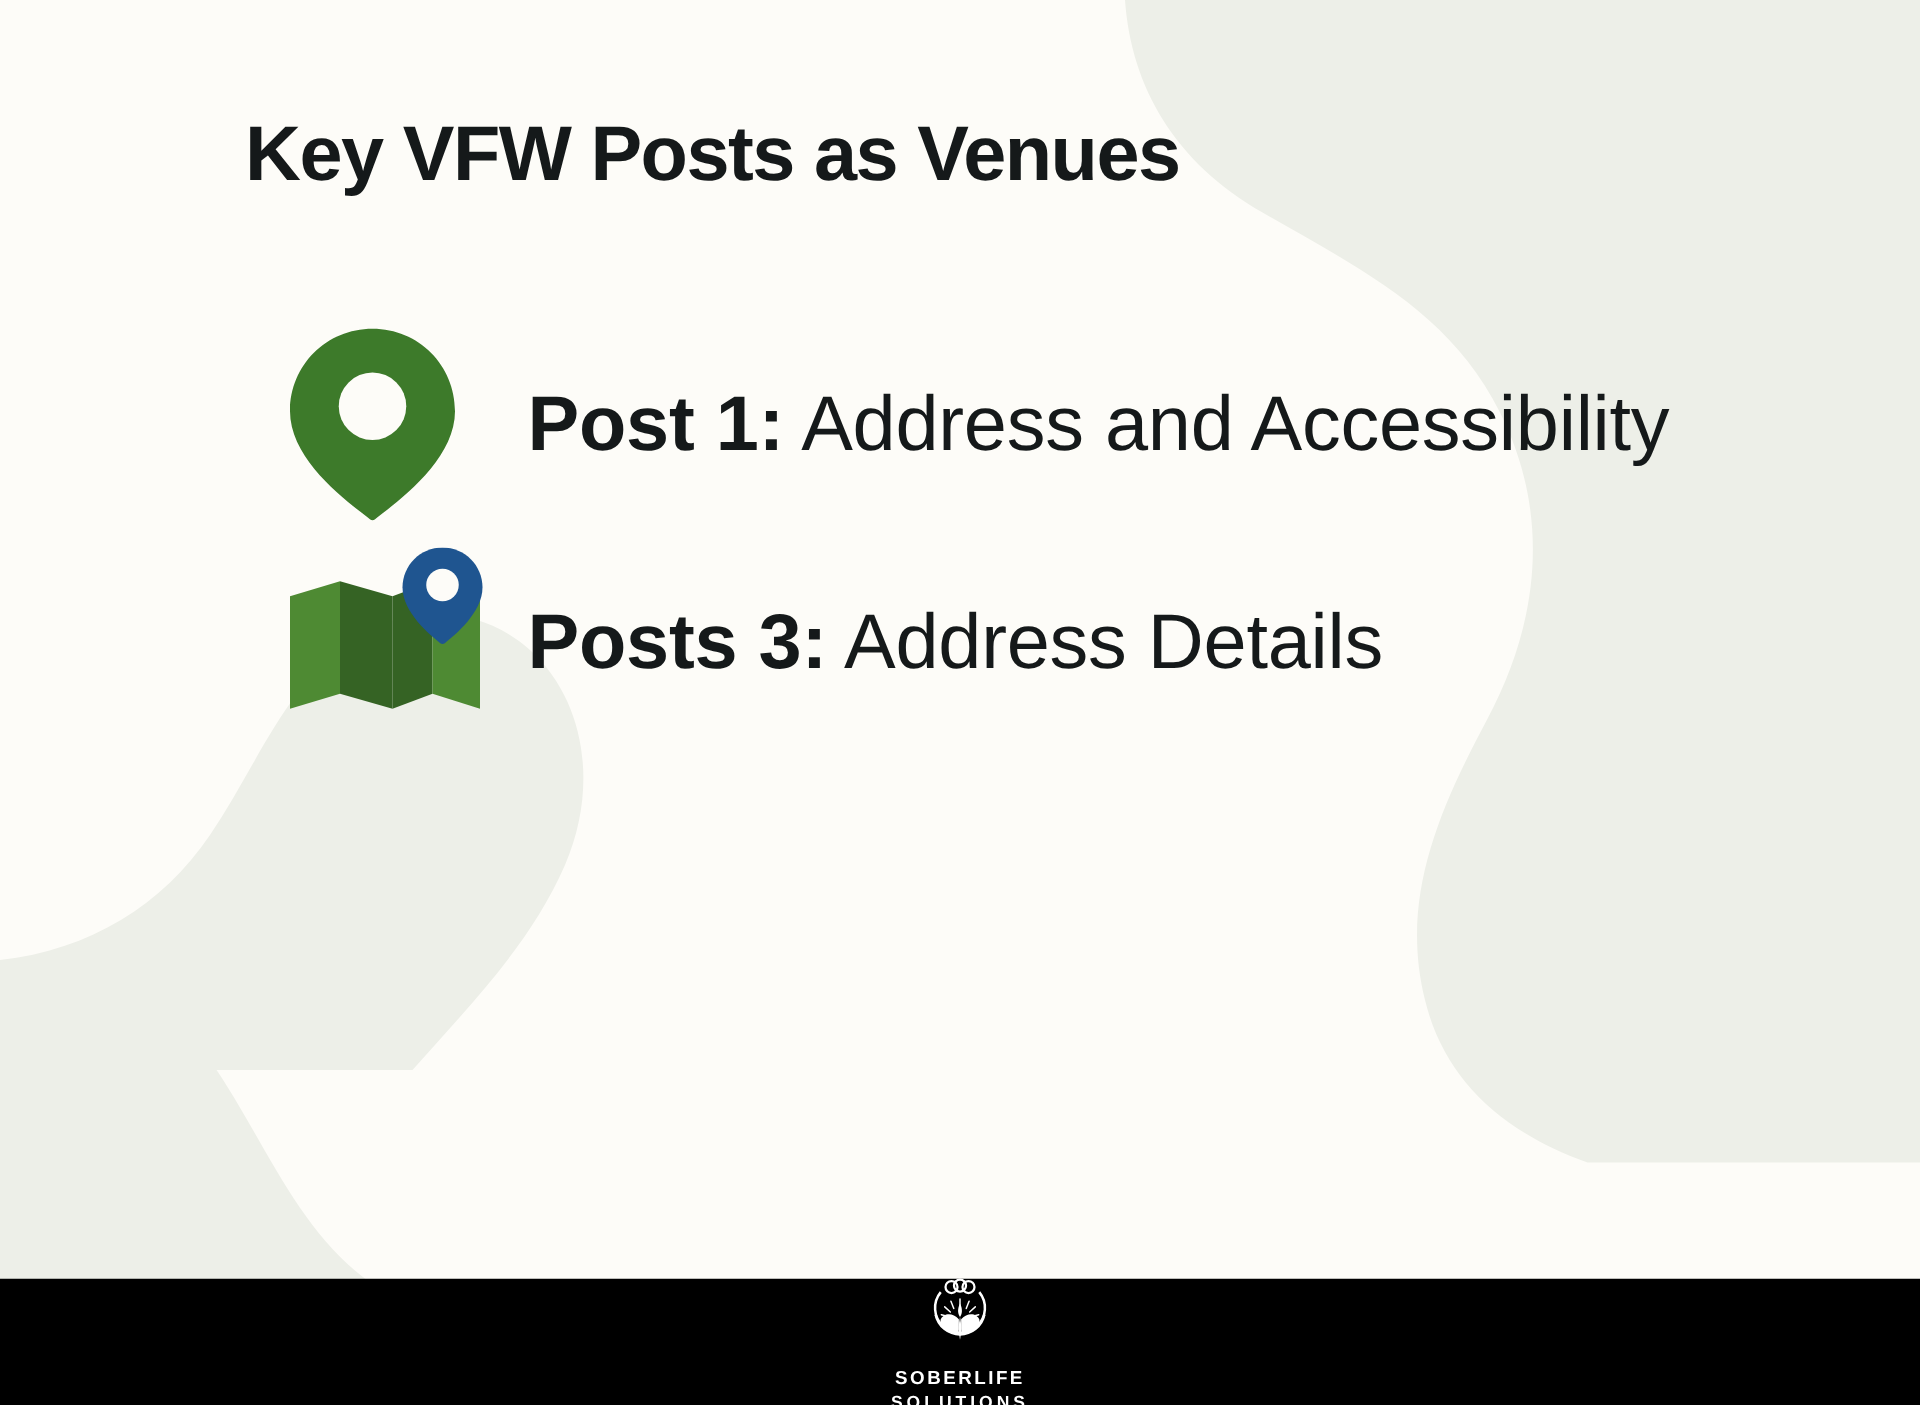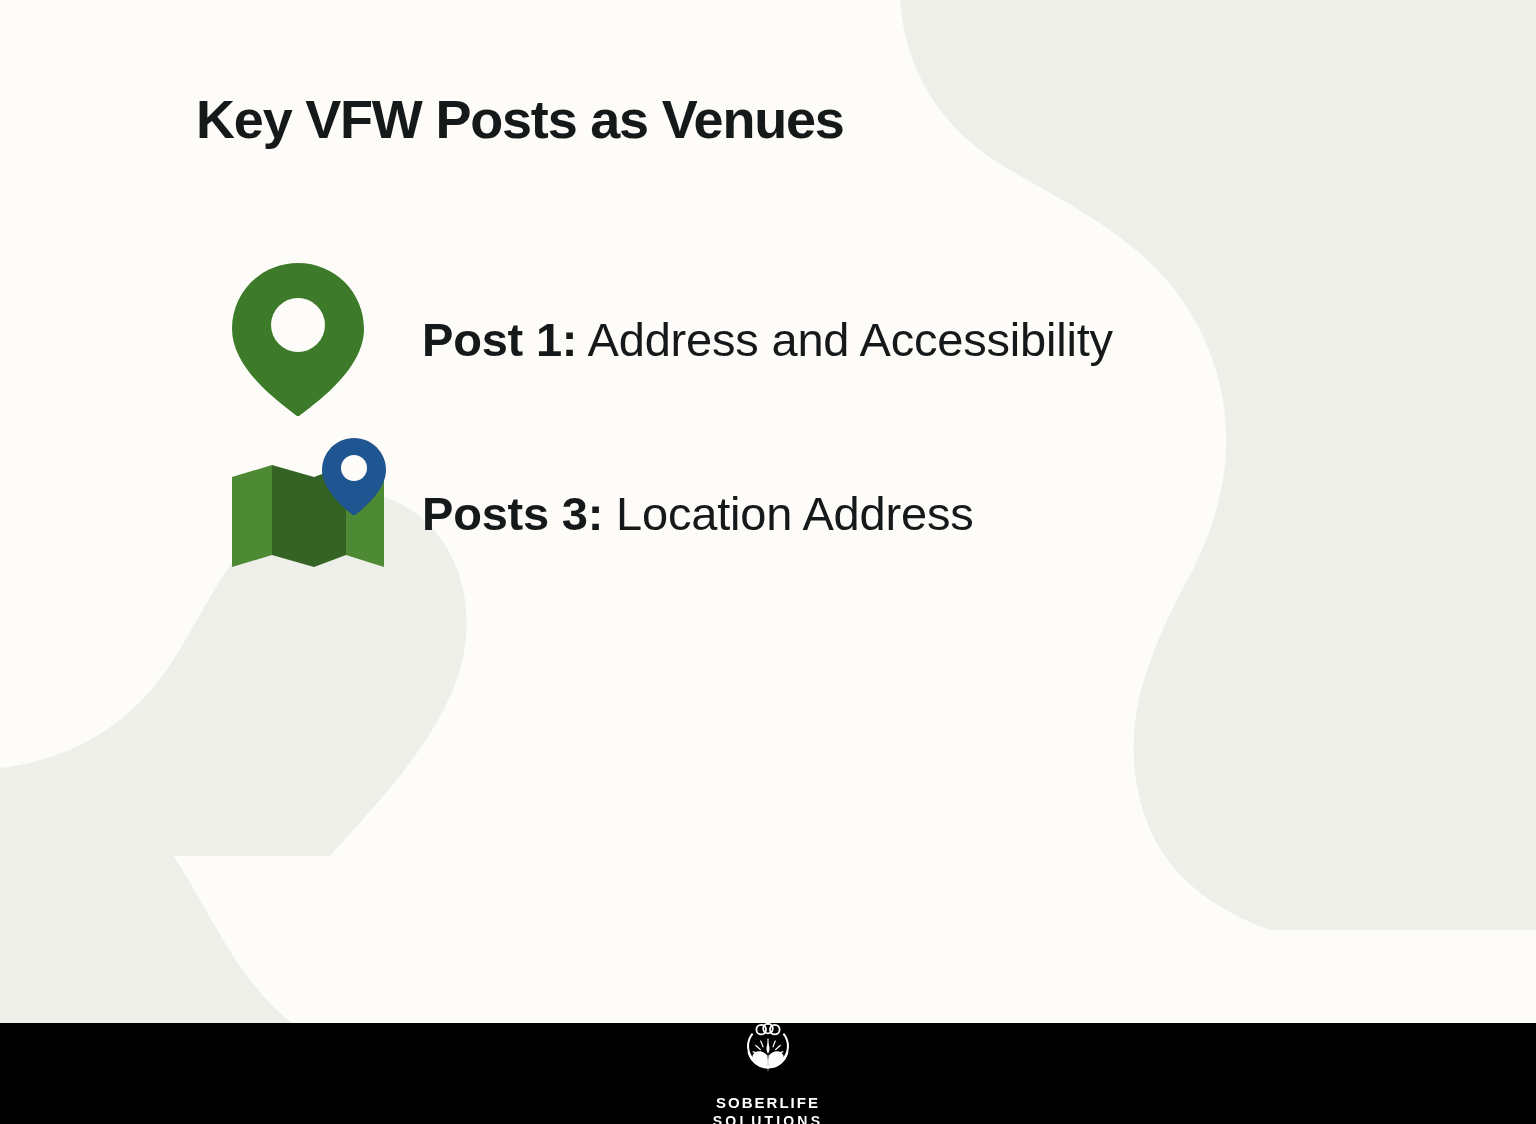--- a/index.html
+++ b/index.html
@@ -22,21 +22,21 @@
   .blob-layer svg { display:block; width:1536px; height:1124px; }
 
   
   .content {
     position:absolute; z-index:2;
     left:0; top:0; right:0; bottom:0;
   }
   .page-title {
     position:absolute;
     left:196px; top:88px;
-    font-size:54px;
+    font-size:62px;
     font-weight:bold;
     letter-spacing:-1.2px;
     color:#15191A;
     white-space:nowrap;
     font-family:"Liberation Sans", sans-serif;
   }
   .bullet-list {
     position:absolute;
     left:228px; top:252px;
     width:1180px;
@@ -49,21 +49,21 @@
   .bullet-icon {
     width:160px;
     min-width:160px;
     height:170px;
     display:flex;
     align-items:center;
     justify-content:flex-start;
   }
   .bullet-icon svg { display:block; }
   .bullet-text {
-    font-size:47px;
+    font-size:62px;
     color:#15191A;
     white-space:nowrap;
     letter-spacing:-0.2px;
     margin-left:34px;
   }
   .bullet-text .lead { font-weight:bold; }
   .bullet-text .rest { font-weight:normal; }
 
   
   .footer-bar {
@@ -152,21 +152,21 @@
             <path fill="#356324" d="M86 39 L118 27 L118 117 L86 129 Z"></path>
 
             <path fill="#4E8A33" d="M118 27 L156 39 L156 129 L118 117 Z"></path>
 
             <path fill="#1F5590" d="M126 0 C108.3 0 94 14.3 94 32 C94 52 116.5 70.5 124.2 76.5
               C125.3 77.3 126.7 77.3 127.8 76.5 C135.5 70.5 158 52 158 32 C158 14.3 143.7 0 126 0 Z"></path>
             <circle cx="126" cy="30" r="13" fill="#FDFCF8"></circle>
           </svg>
         </span>
         <span class="bullet-text">
-          <span class="lead">Posts 3:</span><span class="rest"> Location Address</span>
+          <span class="lead">Posts 3:</span><span class="rest"> Address Details</span>
         </span>
       </div>
 
     </div>
   </div>
 
   <div class="footer-bar">
     <div class="brand">
       <svg class="brand-mark" viewBox="0 0 64 64" xmlns="http://www.w3.org/2000/svg">
 

